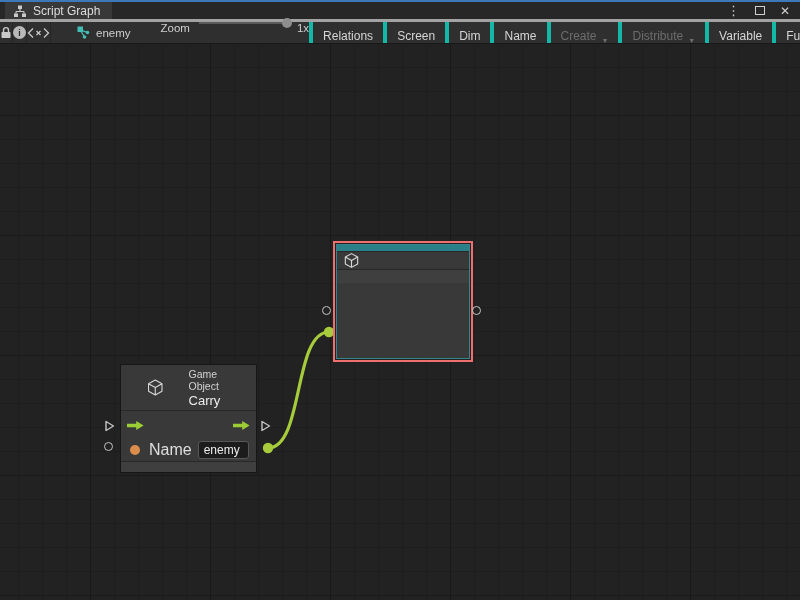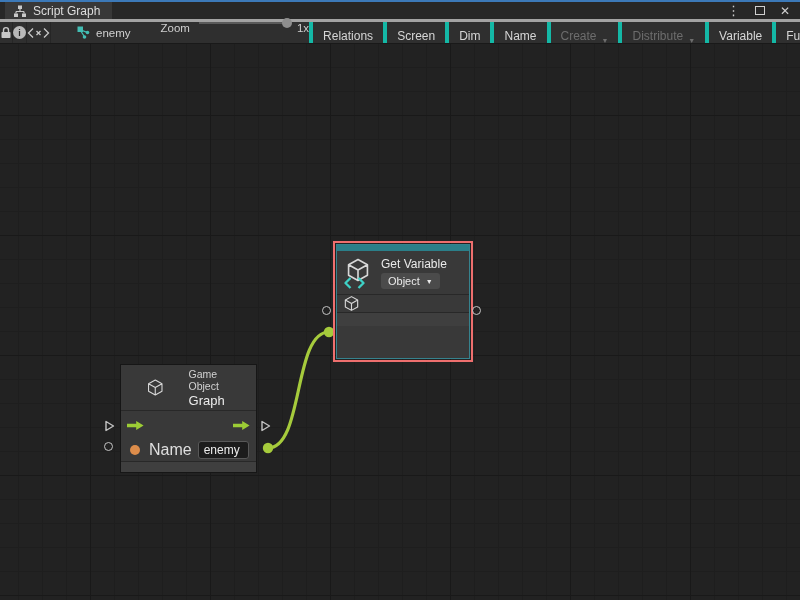--- a/index.html
+++ b/index.html
@@ -190,21 +190,21 @@
       <circle cx="329" cy="288" r="5.2" fill="#a6cb3c"></circle>
     </svg>
 
     <div class="node go">
       <div class="go-header">
         <svg width="27" height="27" viewBox="0 0 24 24">
           <path d="M12 2.3 L20.7 7.15 V16.85 L12 21.7 L3.3 16.85 V7.15 Z M3.3 7.15 L12 12 L20.7 7.15 M12 12 V21.7" stroke="#d8d8d8" stroke-width="1.4" fill="none" stroke-linejoin="round"></path>
         </svg>
         <div class="go-col">
           <span class="go-super">Game Object</span>
-          <span class="go-title">Graph</span>
+          <span class="go-title">Carry</span>
         </div>
       </div>
       <div class="divider"></div>
       <div class="go-row1">
         <svg width="19" height="11" viewBox="0 0 19 11">
           <path d="M1 3.8 H10.2 V1 L17.6 5.5 L10.2 10 V7.2 H1 Z" fill="#9ccd35"></path>
         </svg>
         <svg width="19" height="11" viewBox="0 0 19 11">
           <path d="M1 3.8 H10.2 V1 L17.6 5.5 L10.2 10 V7.2 H1 Z" fill="#9ccd35"></path>
         </svg>
@@ -216,37 +216,20 @@
         <svg class="go-cube" width="17" height="17" viewBox="0 0 24 24">
           <path d="M12 2.3 L20.7 7.15 V16.85 L12 21.7 L3.3 16.85 V7.15 Z M3.3 7.15 L12 12 L20.7 7.15 M12 12 V21.7" stroke="#d8d8d8" stroke-width="1.6" fill="none" stroke-linejoin="round"></path>
         </svg>
       </div>
       <div class="divider"></div>
       <div class="footer go-footer"></div>
     </div>
 
     <div class="node gv selected">
       <div class="gv-strip"></div>
-      <div class="gv-header">
-        <div class="icon-wrap">
-          <svg class="cube-big" width="26" height="26" viewBox="0 0 24 24">
-            <path d="M12 2.3 L20.7 7.15 V16.85 L12 21.7 L3.3 16.85 V7.15 Z M3.3 7.15 L12 12 L20.7 7.15 M12 12 V21.7" stroke="#d8d8d8" stroke-width="1.5" fill="none" stroke-linejoin="round"></path>
-          </svg>
-          <svg class="brackets" width="21" height="12" viewBox="0 0 21 12">
-            <path d="M6.5 1 L1.5 6 L6.5 11 M14.5 1 L19.5 6 L14.5 11" stroke="#3ed1c6" stroke-width="2.3" fill="none" stroke-linejoin="round"></path>
-          </svg>
-        </div>
-        <div class="gv-col">
-          <span class="gv-title">Get Variable</span>
-          <span class="scope-btn">
-            <span>Object</span>
-            <span class="chev">▼</span>
-          </span>
-        </div>
-      </div>
       <div class="divider"></div>
       <div class="gv-row2">
         <svg width="17" height="17" viewBox="0 0 24 24">
           <path d="M12 2.3 L20.7 7.15 V16.85 L12 21.7 L3.3 16.85 V7.15 Z M3.3 7.15 L12 12 L20.7 7.15 M12 12 V21.7" stroke="#d8d8d8" stroke-width="1.6" fill="none" stroke-linejoin="round"></path>
         </svg>
       </div>
       <div class="divider"></div>
       <div class="footer gv-footer"></div>
     </div>
 

